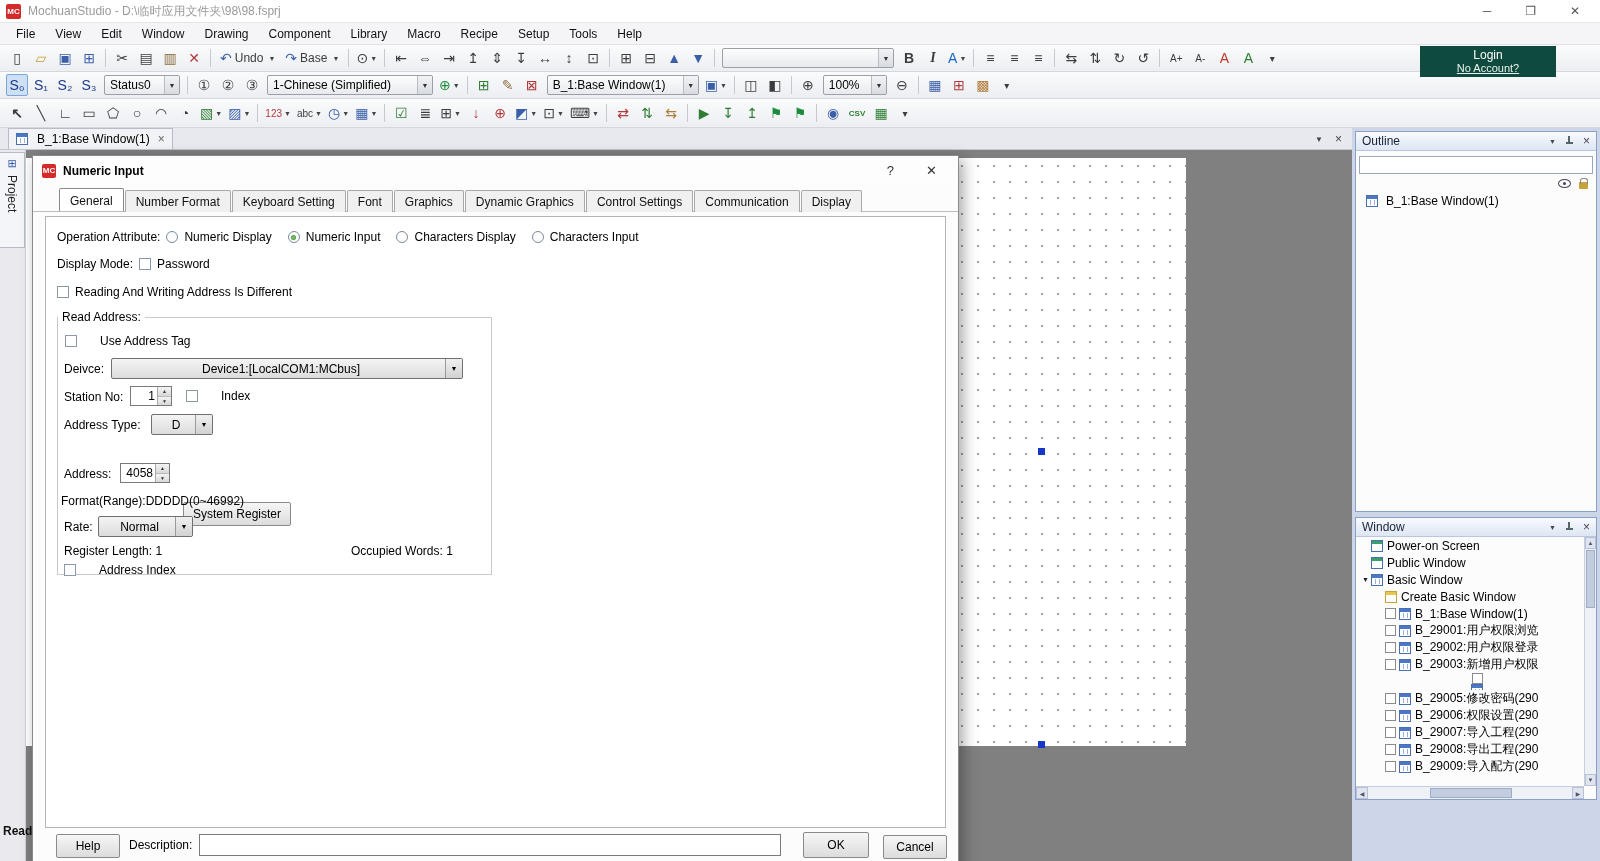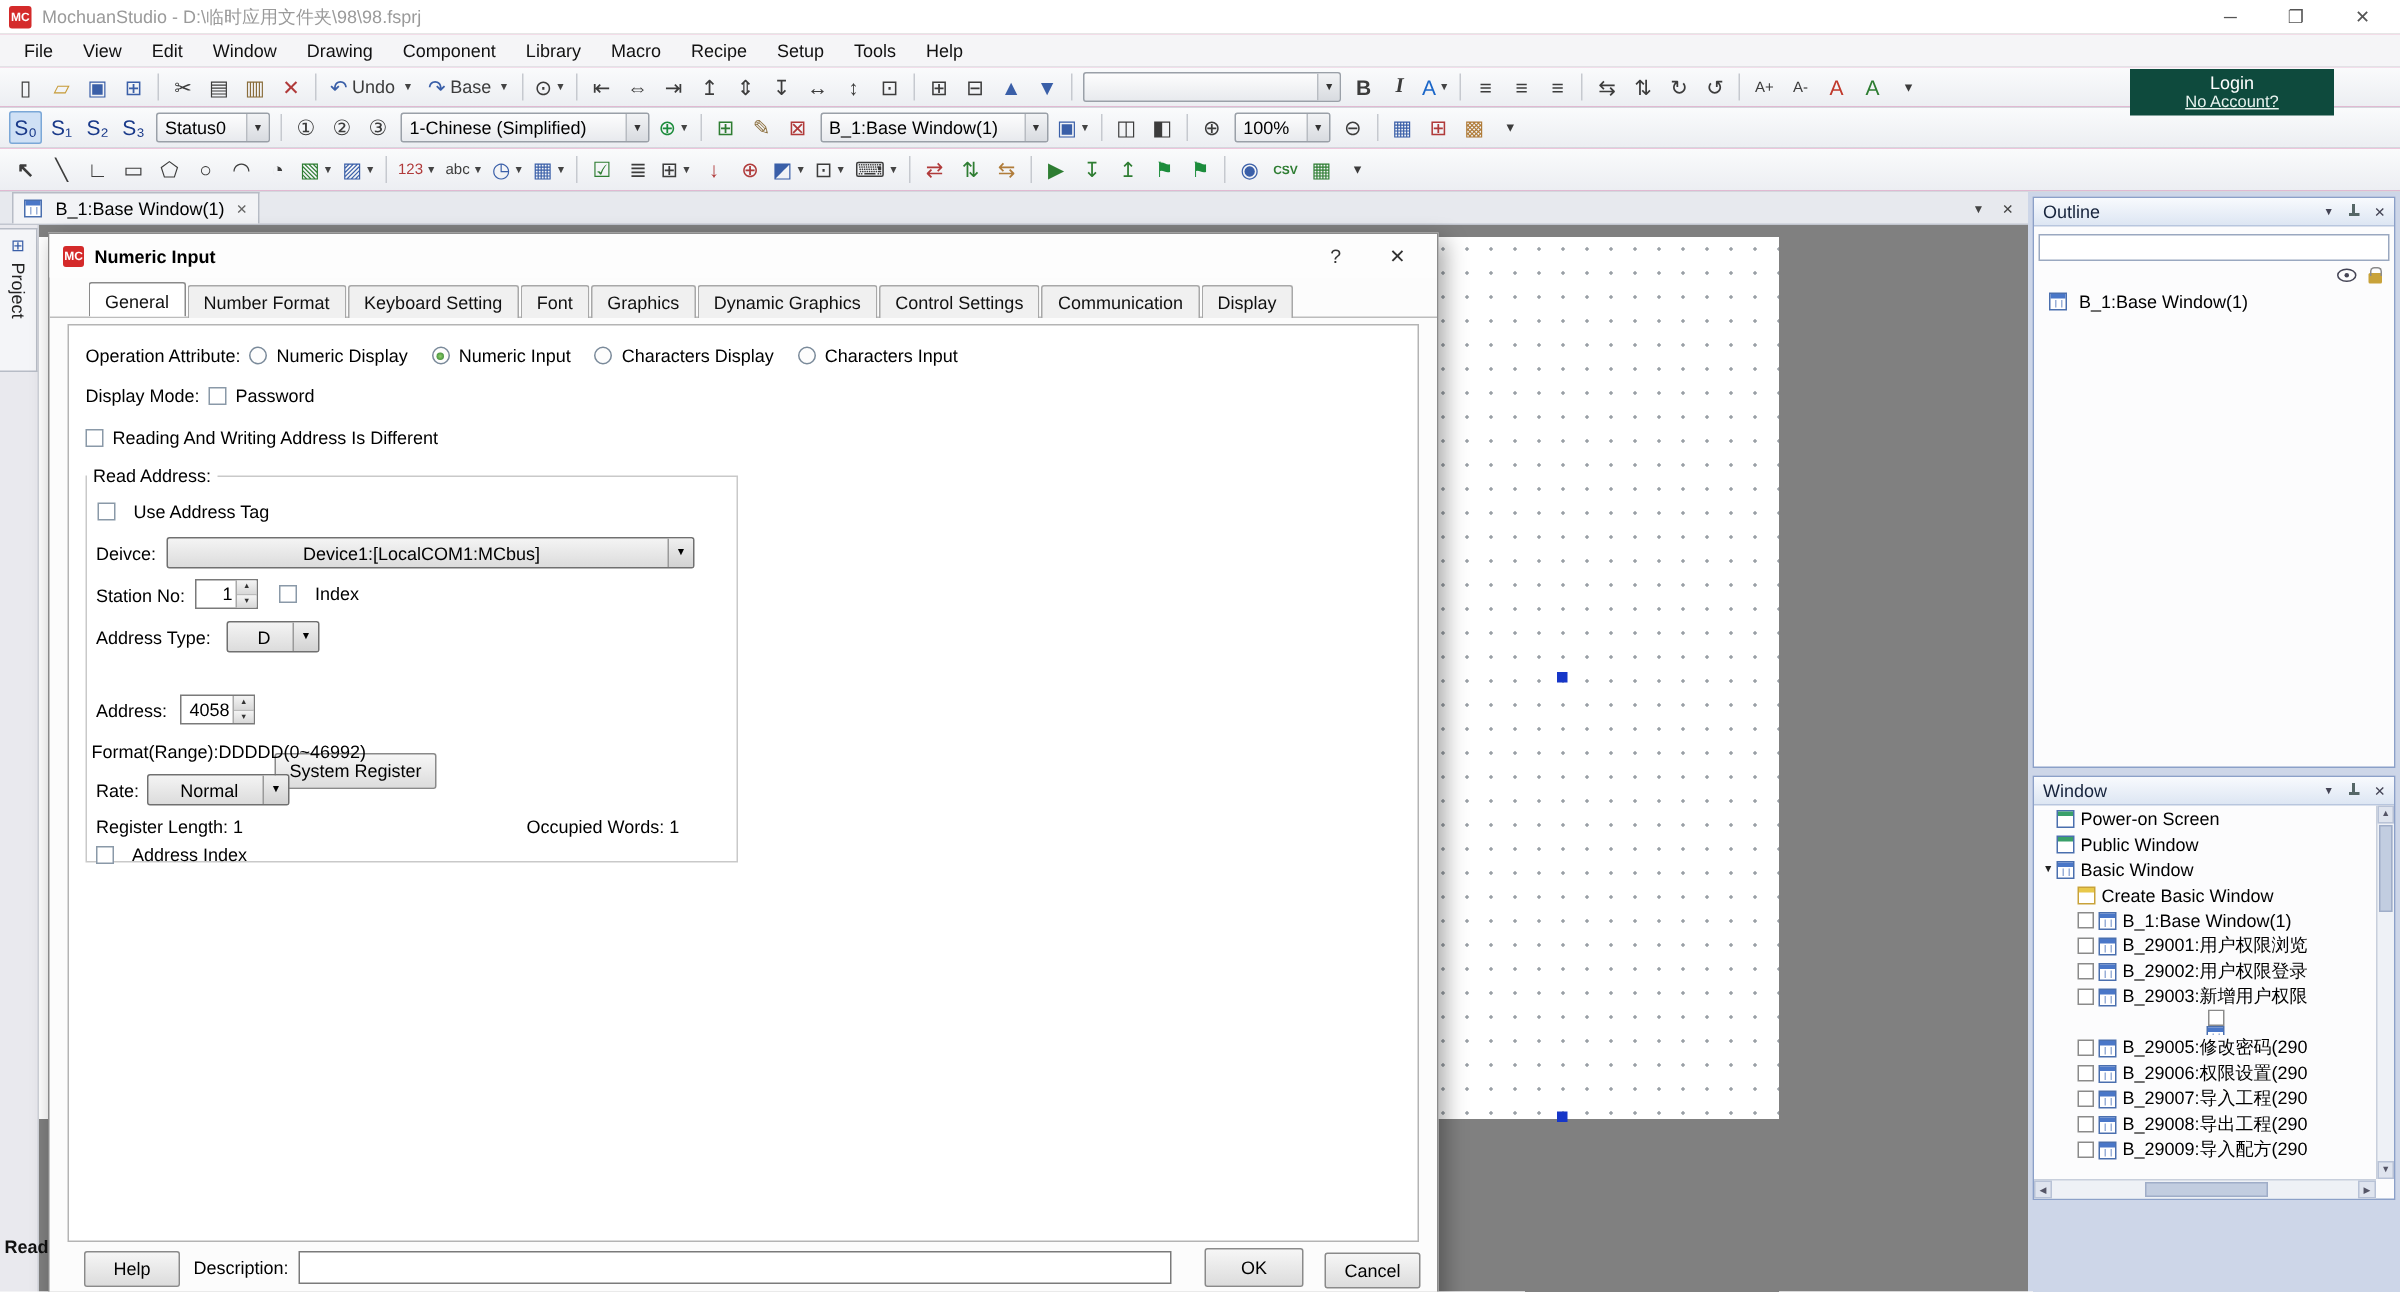--- a/index.html
+++ b/index.html
@@ -126,21 +126,21 @@
   .dlg-content { position:absolute; left:12px; top:60px; width:901px; height:612px; background:#fff; border:1px solid #b4b4b4; }
 
   .flexrow { display:flex; align-items:center; gap:6px; position:absolute; font-size:12px; }
   .radio { width:12px; height:12px; border:1px solid #7a8a9a; border-radius:50%; background:#fdfdfd; position:relative; display:inline-block; flex:none; }
   .radio.sel::after { content:""; position:absolute; inset:2.5px; border-radius:50%; background:radial-gradient(#8ed06a,#2d7a2d); }
   .chk { width:12px; height:12px; border:1px solid #8a99a8; background:#fff; display:inline-block; flex:none; }
   .rlabel { margin-right:10px; }
 
   .grp { position:absolute; left:11px; top:100px; width:435px; height:258px; border:1px solid #c9c9c9; }
   .grp-legend { position:absolute; top:-8px; left:0px; background:#fff; padding:0 4px; font-size:12px; }
-  .fa { position:absolute; display:flex; align-items:center; gap:12px; font-size:12px; }
+  .fa { position:absolute; display:flex; align-items:center; gap:23px; font-size:12px; }
 
   .dcombo { height:21px; border:1px solid #707070; border-radius:2px; background:linear-gradient(#f4f4f4,#dcdcdc);
             display:inline-flex; align-items:center; padding-left:5px; font-size:12px; overflow:hidden; }
   .dcombo .val { flex:1; white-space:nowrap; overflow:hidden;text-align:center; }
   .dcombo .dd { width:17px; align-self:stretch; display:flex; align-items:center; justify-content:center;
                 border-left:1px solid #9a9a9a; font-size:7px; background:linear-gradient(#f0f0f0,#d2d2d2); flex:none; }
   .spin { display:inline-flex; height:20px; border:1px solid #7a7a7a; background:#fff; }
   .spin .sval { font-size:12px; display:flex; align-items:center; justify-content:flex-end; padding:0 2px; }
   .spin .btns { width:14px; display:flex; flex-direction:column; border-left:1px solid #aaa; }
   .spin .btns span { flex:1; font-size:5px; display:flex; align-items:center; justify-content:center;

